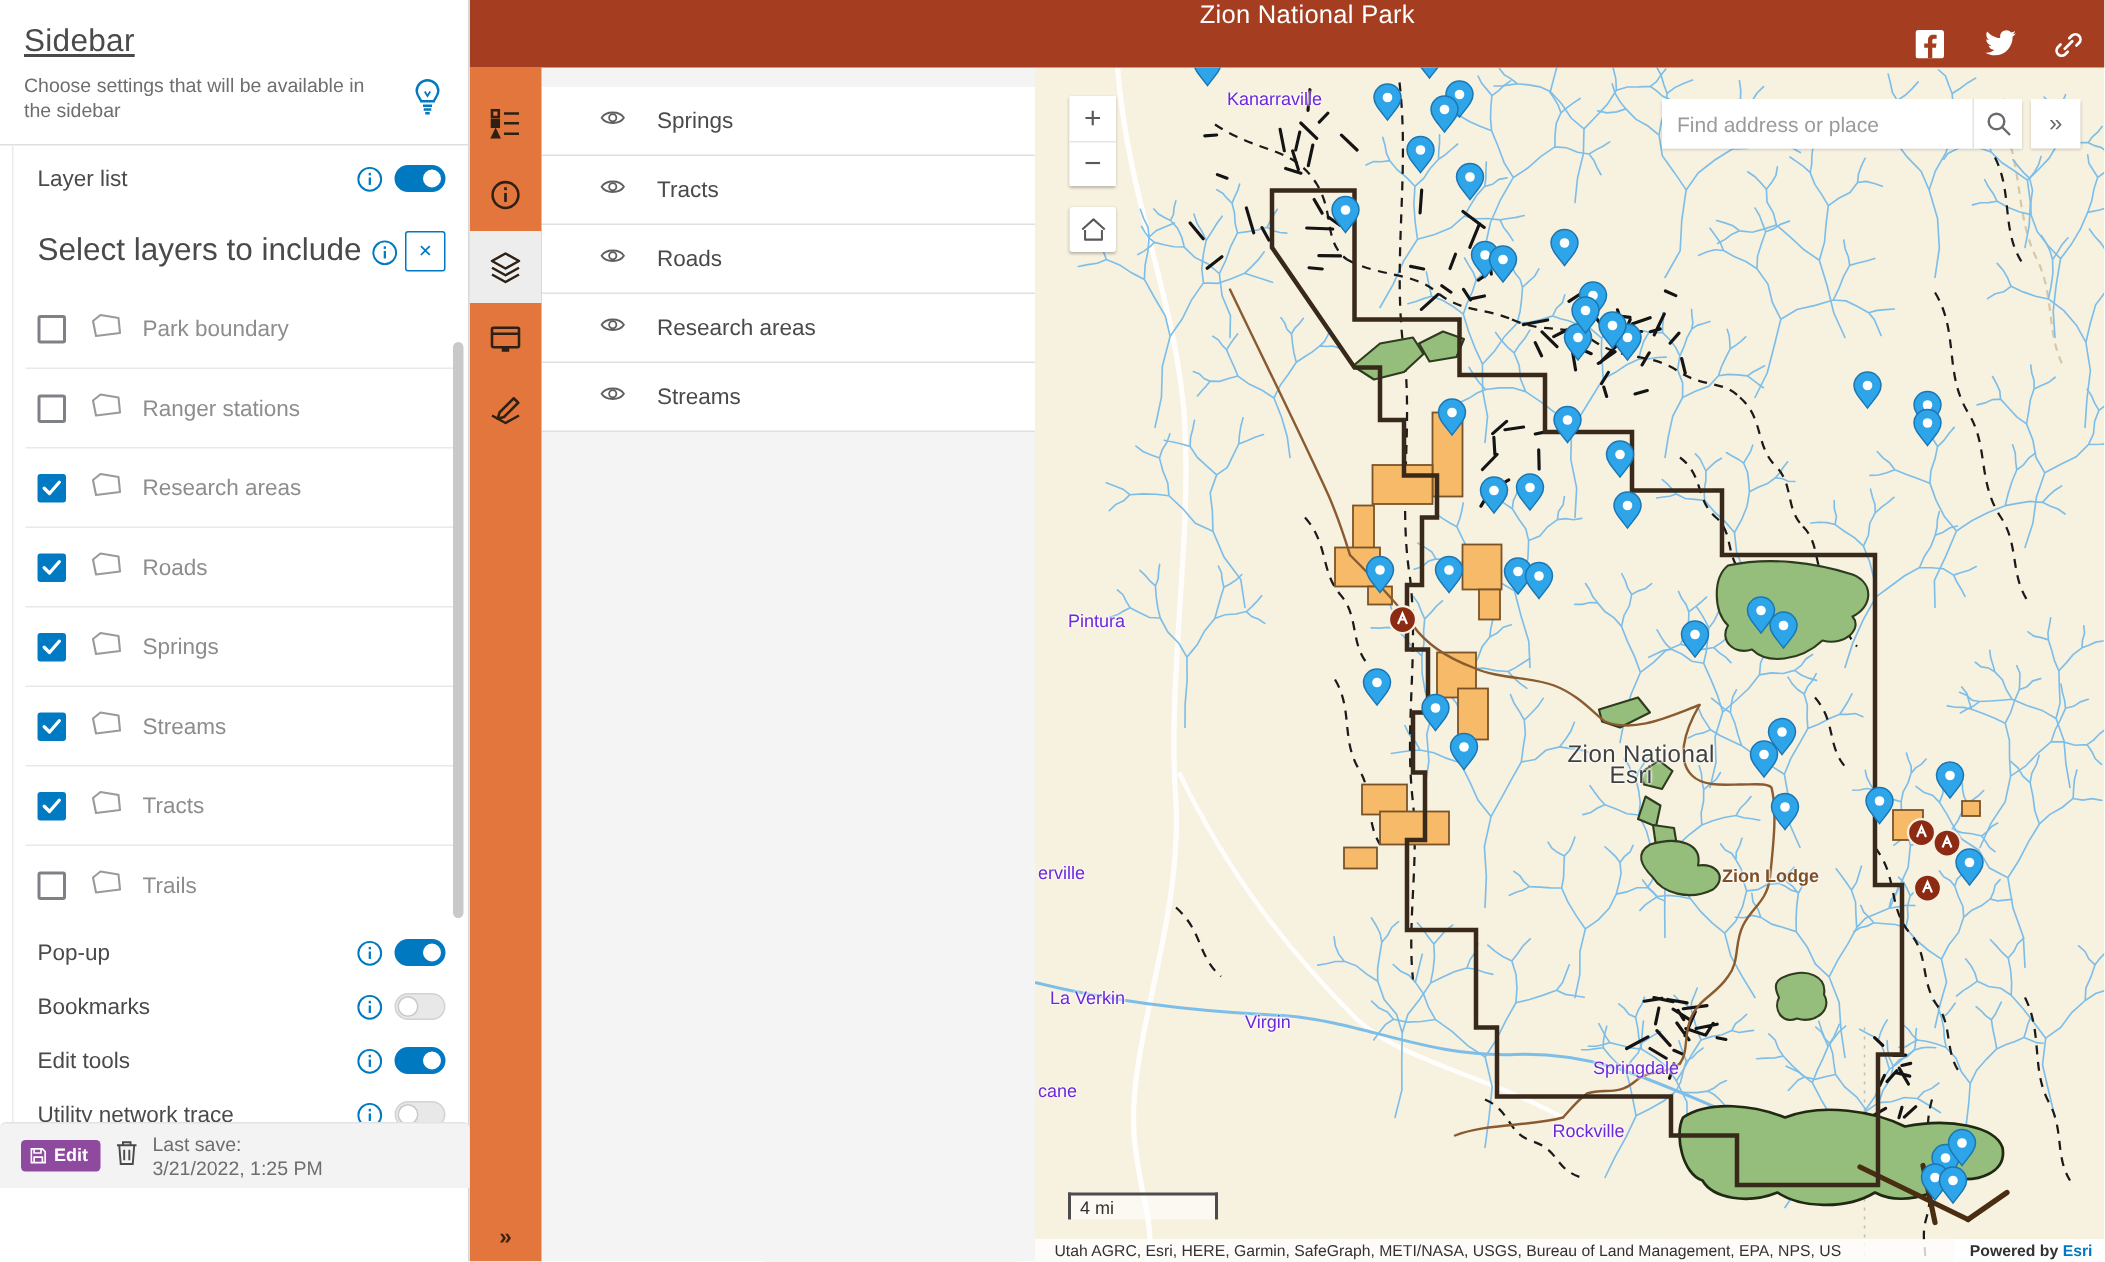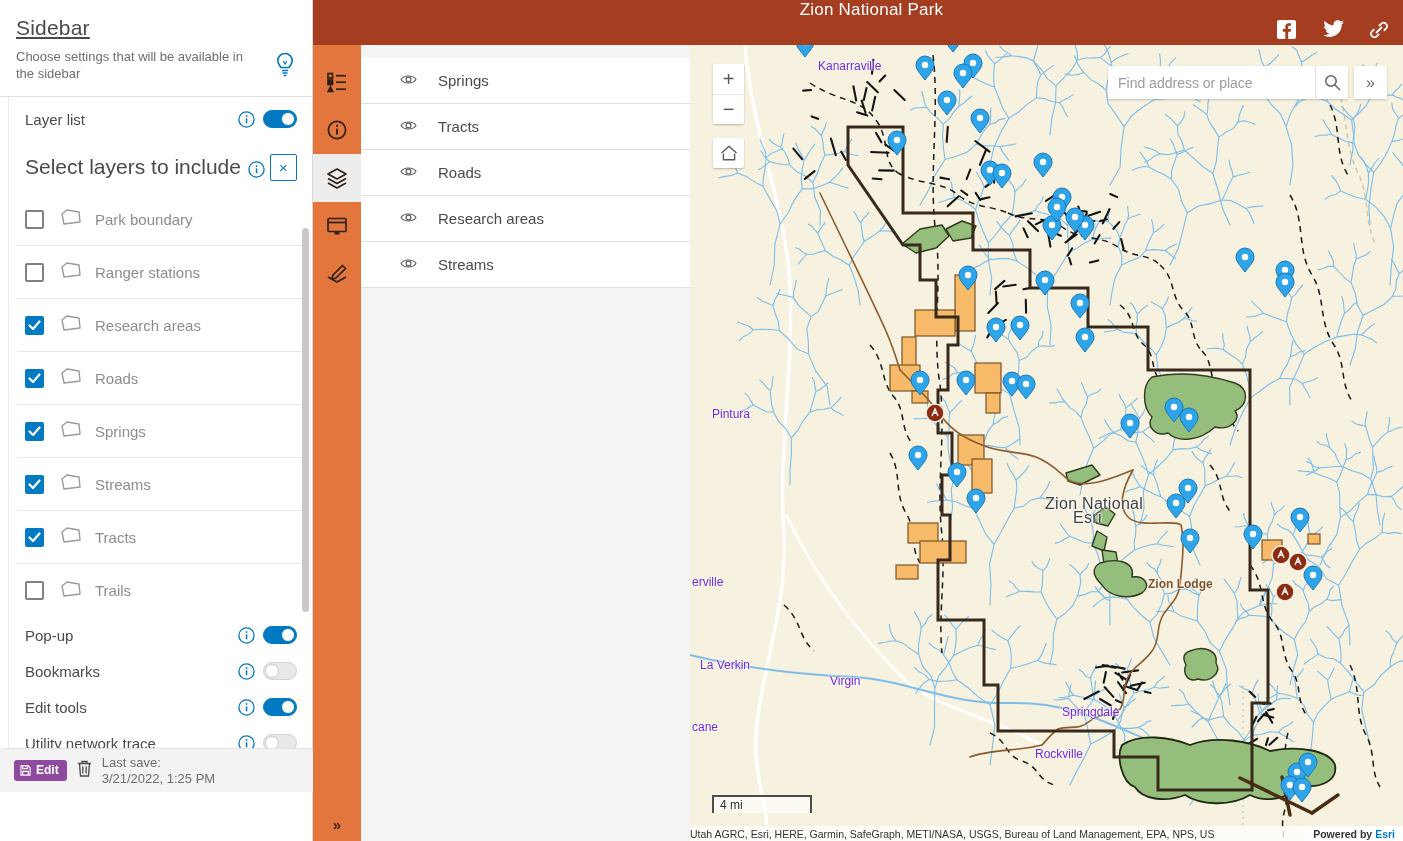--- a/index.html
+++ b/index.html
@@ -73,21 +73,21 @@
   .zbtn + .zbtn { border-top:1px solid #e6e6e6; }
   .homebtn { left:23px; top:93px; width:31px; height:30px; background:#fff; box-shadow:0 1px 2px rgba(0,0,0,.25); border-radius:2px; display:flex; align-items:center; justify-content:center; cursor:pointer; }
   .searchwrap { left:418px; top:21px; display:flex; align-items:stretch; height:33px; }
   .searchbox { width:240px; background:#fff; display:flex; align-items:stretch; box-shadow:0 1px 2px rgba(0,0,0,.2); }
   .searchinput { flex:1; border:none; outline:none; padding:0 10px; font-size:14px; color:#4a4a4a; font-family:"Liberation Sans",sans-serif; }
   .searchinput::placeholder { color:#9b9b9b; }
   .searchbtn { width:33px; border-left:1px solid #e2e2e2; display:flex; align-items:center; justify-content:center; cursor:pointer; background:#fff; }
   .srch-expand { margin-left:6px; width:33px; background:#fff; box-shadow:0 1px 2px rgba(0,0,0,.2); display:flex; align-items:center; justify-content:center; font-size:16px; color:#6a6a6a; cursor:pointer; }
   .scalebar { left:22px; top:750px; width:100px; height:18px; border:2px solid #4c4c4c; border-bottom:none; background:rgba(255,255,255,.6); font-size:12px; color:#323232; padding:1px 0 0 6px; }
   .attrib { left:0; top:781px; width:713px; height:15px; background:rgba(255,255,255,.8); font-size:10.5px; color:#323232; display:flex; align-items:center; white-space:nowrap; overflow:hidden; }
-  .attrib-text { flex:none; }
+  .attrib-text { margin-left:13px; flex:none; }
   .powered { position:absolute; right:0; top:0; height:15px; background:#fff; padding:0 8px 0 10px; display:flex; align-items:center; font-size:10.5px; color:#323232;font-weight:bold; }
   .powered a { color:#0079c1; text-decoration:none; margin-left:3px; }
 </style>
 </head>
 <body>
 
 <div class="abs sidebar">
   <div class="sb-header">
     <div class="sb-title">Sidebar</div>
     <div class="sb-sub">Choose settings that will be available in the sidebar</div>

